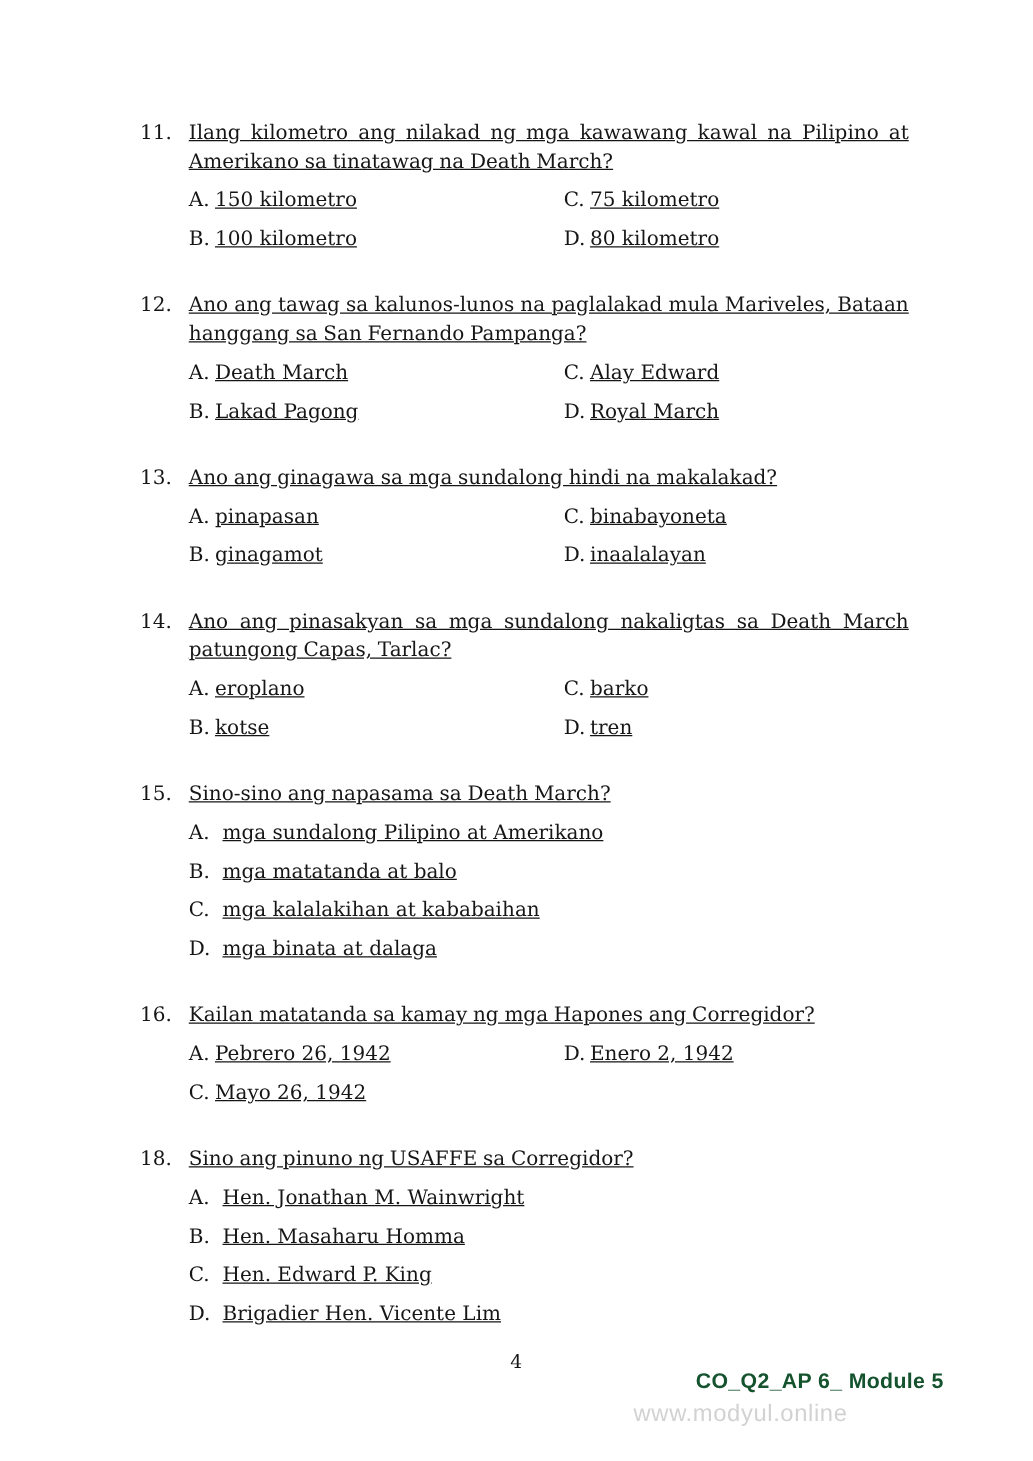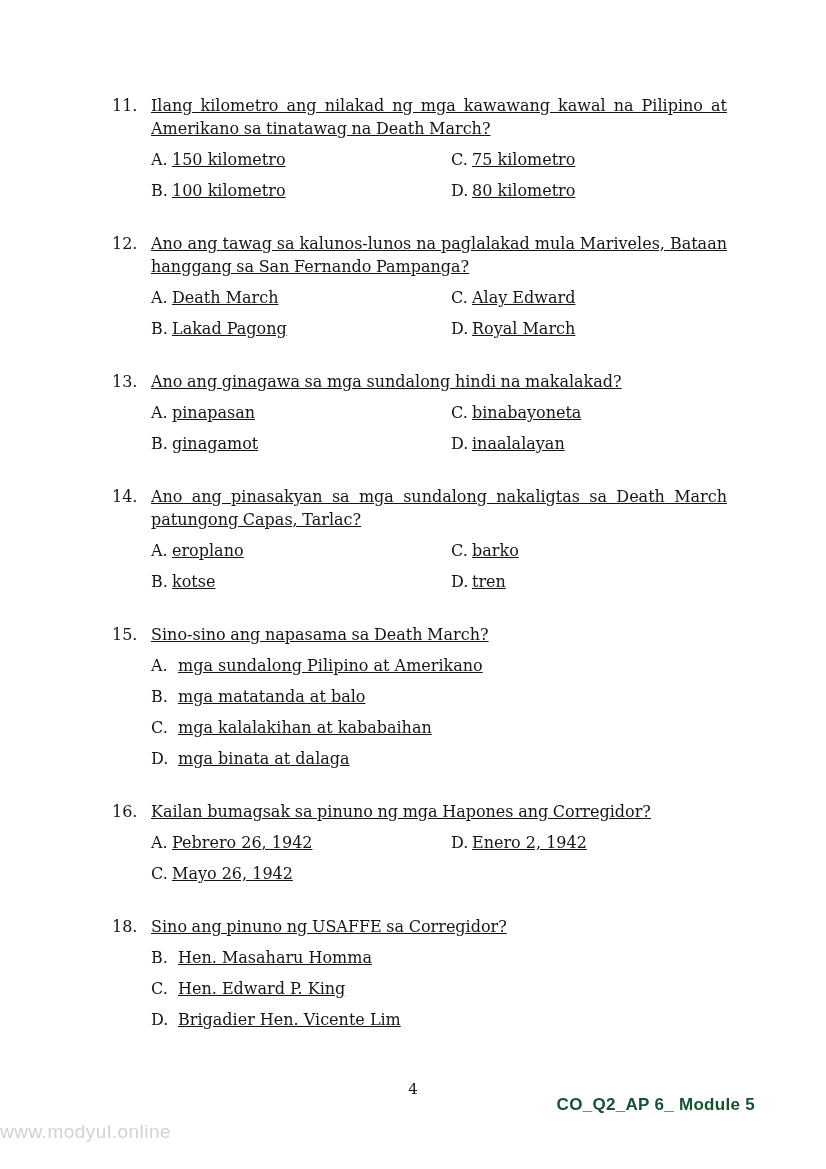--- a/index.html
+++ b/index.html
@@ -81,21 +81,21 @@
     font-weight: bold;
     font-size: 17px;
     letter-spacing: 0.3px;
     color: #14532d;
   }
   .watermark {
     position: absolute;
     top: 1121px;
     left: 0;
     width: 678px;
-    text-align: left;
+    text-align: right;
     font-family: "Liberation Sans", sans-serif;
     font-size: 19px;
     font-weight: 300;
     letter-spacing: 0.5px;
     color: #d2d2d2;
   }
 </style>
 </head>
 <body>
 
@@ -163,34 +163,35 @@
           <div class="option"><span class="opt-label">B.</span><span>mga matatanda at balo</span></div>
           <div class="option"><span class="opt-label">C.</span><span>mga kalalakihan at kababaihan</span></div>
           <div class="option"><span class="opt-label">D.</span><span>mga binata at dalaga</span></div>
         </div>
       </div>
     </div>
 
     <div class="question">
       <div class="q-num">16.</div>
       <div class="q-body">
-        <div class="q-text">Kailan bumagsak sa pinuno ng mga Hapones ang Corregidor?</div>
+        <div class="q-text">Kailan matatanda sa kamay ng mga Hapones ang Corregidor?</div>
         <div class="options two-col">
           <div class="option"><span class="opt-label">A.</span><span>Pebrero 26, 1942</span></div>
           <div class="option"><span class="opt-label">C.</span><span>Mayo 26, 1942</span></div>
           <div class="option"><span class="opt-label">D.</span><span>Enero 2, 1942</span></div>
         </div>
       </div>
     </div>
 
     <div class="question">
       <div class="q-num">18.</div>
       <div class="q-body">
         <div class="q-text">Sino ang pinuno ng USAFFE sa Corregidor?</div>
         <div class="options one-col">
+          <div class="option"><span class="opt-label">A.</span><span>Hen. Jonathan M. Wainwright</span></div>
           <div class="option"><span class="opt-label">B.</span><span>Hen. Masaharu Homma</span></div>
           <div class="option"><span class="opt-label">C.</span><span>Hen. Edward P. King</span></div>
           <div class="option"><span class="opt-label">D.</span><span>Brigadier Hen. Vicente Lim</span></div>
         </div>
       </div>
     </div>
 
   </div>
 
   <div class="page-number">4</div>

